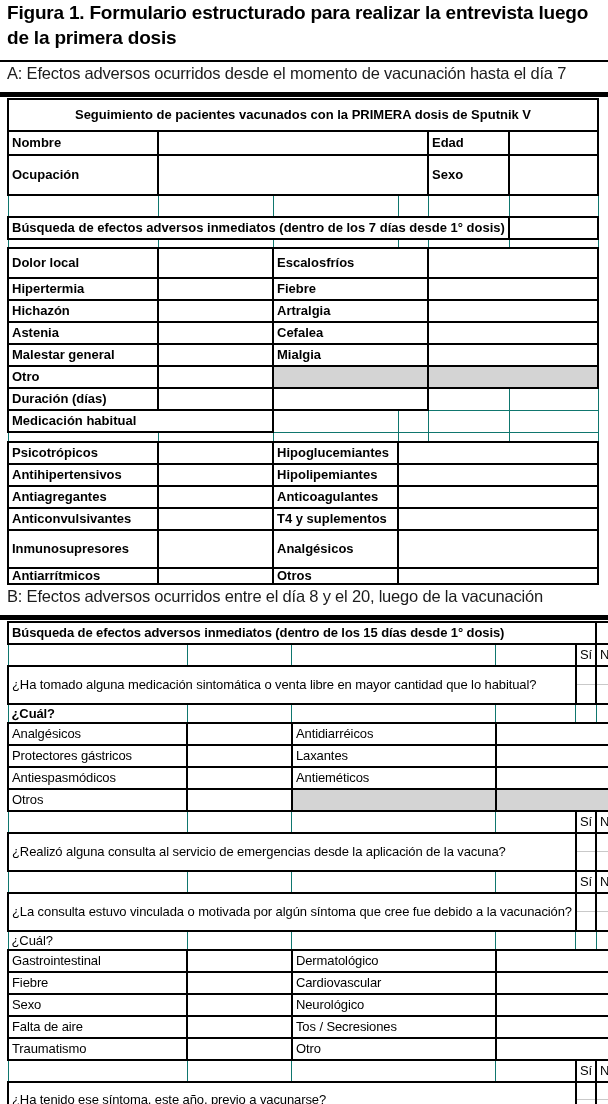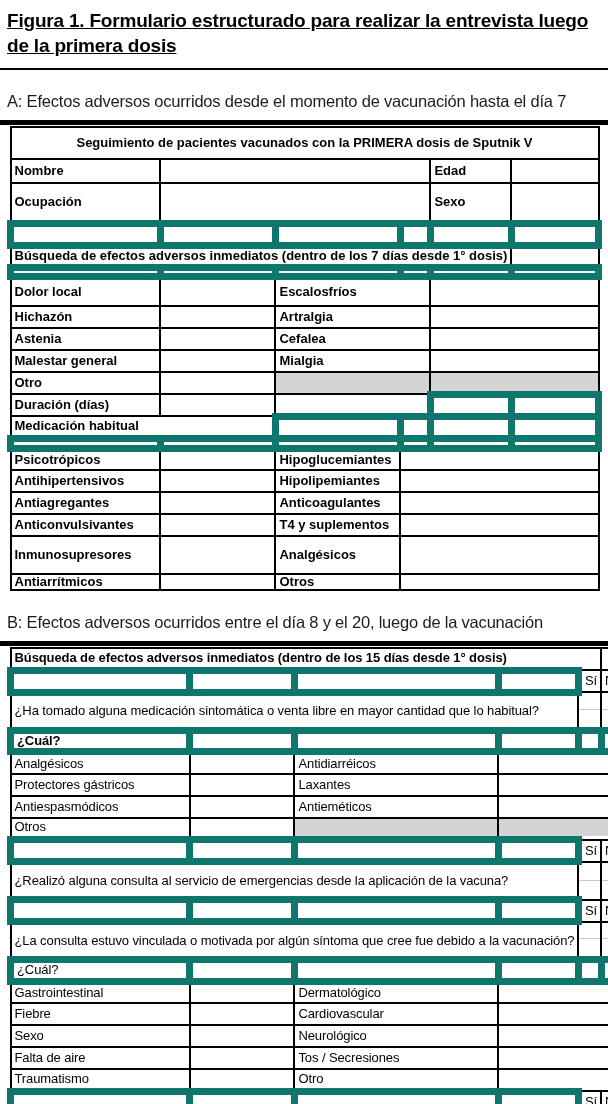--- a/index.html
+++ b/index.html
@@ -1,27 +1,27 @@
 <!DOCTYPE html>
 <html><head>
 <meta charset="utf-8">
 <style>
   html,body{margin:0;padding:0;background:#fff;}
   .page{width:608px;min-height:1104px;background:#fff;font-family:"Liberation Sans",sans-serif;color:#000;}
-  .figtitle{font-size:19px;font-weight:bold;line-height:1.32;padding:8px 8px 0 7px;letter-spacing:-0.2px;text-decoration:underline;}
+  .figtitle{font-size:19px;font-weight:bold;line-height:1.32;padding:0 8px 0 7px;letter-spacing:-0.2px;}
   .rule-thin{height:2px;background:#000;margin:10px 0 0 0;}
-  .seccap{font-size:16.5px;font-weight:400;color:#1c1c1c;padding:2px 6px 9px 7px;letter-spacing:-0.2px;margin-top:20px;}
+  .seccap{font-size:16.5px;font-weight:400;color:#1c1c1c;padding:2px 6px 9px 7px;letter-spacing:-0.2px;}
   .rule-thick{height:5px;background:#000;}
   .inset{padding:1px 6px 0 7px;}
   table.t{border-collapse:collapse;table-layout:fixed;margin:0;}
   table.t td{overflow:hidden;white-space:nowrap;padding:0 3px;font-size:13px;line-height:1.1;vertical-align:middle;}
   .ta td{font-weight:bold;}
   .tb td{font-weight:normal;font-size:12px;letter-spacing:-0.1px;}
   td.k{border:2px solid #000;}
-  td.g{border:7px solid #0f766e;}
+  td.g{border:1px solid #0f766e;}
   td.sh{background:#d4d4d4;}
   td.c{text-align:center;}
   td.w{white-space:normal;line-height:1.25;margin-top:16px;}
   td.tt{font-size:14px;font-weight:bold;text-align:center;}
   td.hdr{font-size:12.5px;font-weight:bold;}
   td.bold{font-weight:bold;}
   td.sp{background:linear-gradient(to bottom,transparent calc(50% - 1px),#c9c9c9 calc(50% - 1px),#c9c9c9 calc(50% + 0px),transparent calc(50% + 0px));}
 </style>
 </head>
 <body>
@@ -80,20 +80,26 @@
             <td class="g"></td>
             <td class="g"></td>
     </tr>
     <tr style="height:30px">
       <td class="k">Dolor local</td>
       <td class="k"></td>
       <td colspan="2" class="k">Escalosfríos</td>
       <td colspan="2" class="k"></td>
     </tr>
     <tr style="height:22px">
+      <td class="k">Hipertermia</td>
+      <td class="k"></td>
+      <td colspan="2" class="k">Fiebre</td>
+      <td colspan="2" class="k"></td>
+    </tr>
+    <tr style="height:22px">
       <td class="k">Hichazón</td>
       <td class="k"></td>
       <td colspan="2" class="k">Artralgia</td>
       <td colspan="2" class="k"></td>
     </tr>
     <tr style="height:22px">
       <td class="k">Astenia</td>
       <td class="k"></td>
       <td colspan="2" class="k">Cefalea</td>
       <td colspan="2" class="k"></td>

